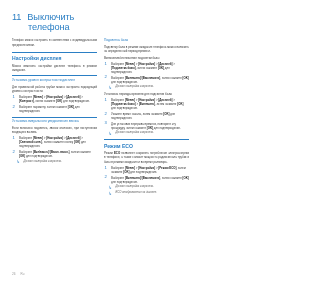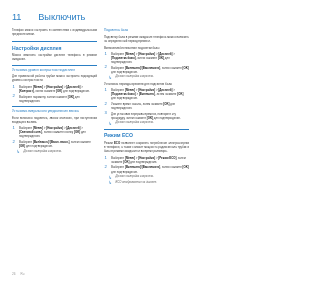--- a/index.html
+++ b/index.html
@@ -16,21 +16,21 @@
     padding: 12px 10px 0 12px;
   }
   .chapter-title {
     color: #2b7fc4;
     font-size: 9.2px;
     line-height: 10.2px;
     font-weight: normal;
     margin-bottom: 6px;
     letter-spacing: -0.1px;
   }
-  .chapter-title .num { margin-right: 17px; }
+  .chapter-title .num { margin-right: 6px; }
   .chapter-title .l2 { display: block; padding-left: 16px; }
 
   .cols {
     display: flex;
     gap: 7px;
     align-items: flex-start;
   }
   .col { width: 85px; }
 
   .intro {
@@ -127,20 +127,21 @@
   }
   .footer .lang { font-size: 3.0px; }
 </style>
 </head>
 <body>
 
 <div class="page">
 
   <h1 class="chapter-title">
     <span class="num">11</span><span>Выключить</span>
+    <span class="l2">телефона</span>
   </h1>
 
   <div class="cols">
 
     <div class="col">
 
       <p class="intro">Телефон можно настроить в соответствии с индивидуальными предпочтениями.</p>
 
       <h2 class="sec-head first">Настройки дисплея</h2>
       <p class="para">Можно изменить настройки дисплея телефона в режиме ожидания.</p>

